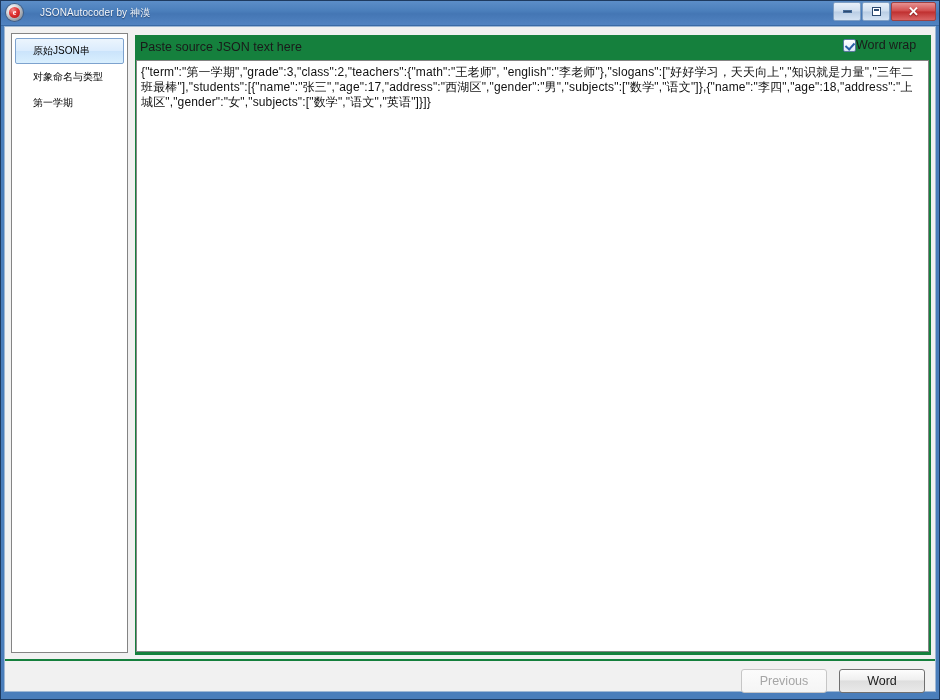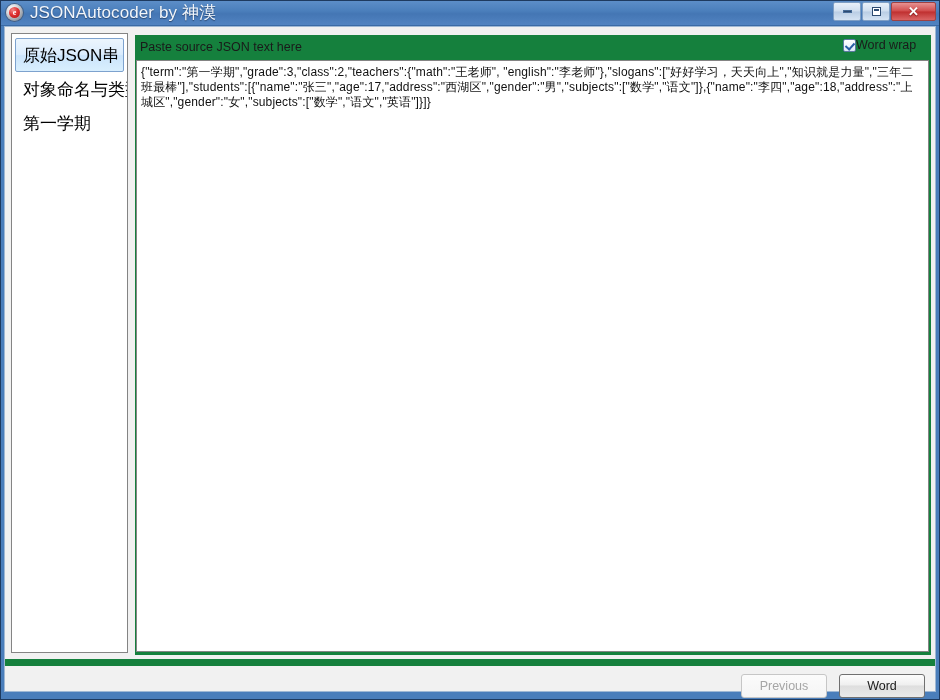--- a/index.html
+++ b/index.html
@@ -44,22 +44,22 @@
     flex: 0 0 auto;
   }
   .app-icon .core {
     width: 11px; height: 11px; border-radius: 50%;
     background: radial-gradient(circle at 35% 28%, #f08a8a 0%, #e03232 45%, #b01414 100%);
     display:flex; align-items:center; justify-content:center;
     color: #fff; font-size: 8px; font-weight: bold; line-height: 1;
     font-family: "Liberation Serif", serif;
   }
   .title-text {
-    margin-left: 7px;
-    font-size: 17px;
+    margin-left: 17px;
+    font-size: 10px;
     color: #f2f6fb;
     text-shadow: 0 1px 1px rgba(20,40,70,0.65);
     white-space: nowrap;
     letter-spacing: 0.1px;
   }
   .win-buttons {
     position: absolute; right: 4px; top: 2px;
     display: flex; align-items: center; gap: 0;
   }
   .win-btn {
@@ -98,24 +98,24 @@
   .sidebar {
     position: absolute;
     left: 6px; top: 6px;
     width: 117px; height: 620px;
     background: #ffffff;
     border: 1px solid #848484;
     overflow: hidden;
   }
   .sidebar-list { padding: 4px 3px 0 3px; }
   .sb-item {
-    height: 34px;
-    display: flex; align-items: center;
-    padding-left: 7px;
-    font-size: 17px;
+    height: 26px;
+    display: flex; align-items: center;
+    padding-left: 17px;
+    font-size: 10px;
     color: #000000;
     border: 1px solid transparent;
     border-radius: 2px;
     white-space: nowrap;
   }
   .sb-item.selected {
     background: linear-gradient(to bottom, #ecf5fd 0%, #dbecfd 48%, #cbe4fb 52%, #d9effe 100%);
     border: 1px solid #7da2ce;
   }
 
@@ -188,21 +188,21 @@
     white-space: pre-wrap;
     letter-spacing: 0.15px;
   }
 
   
   .buttonbar {
     position: absolute;
     left: 0; right: 0;
     top: 632px;
     height: 32px;
-    border-top: 7px solid #15803d;
+    border-top: 2px solid #15803d;
     background: #f1f1f1;
   }
   .btn {
     position: absolute;
     top: 8px;
     width: 86px; height: 24px;
     border: 1px solid #9a9a9a;
     border-radius: 3px;
     background: linear-gradient(to bottom, #fdfdfd 0%, #f2f2f2 45%, #e4e4e4 50%, #ededed 100%);
     font-size: 12.5px;

